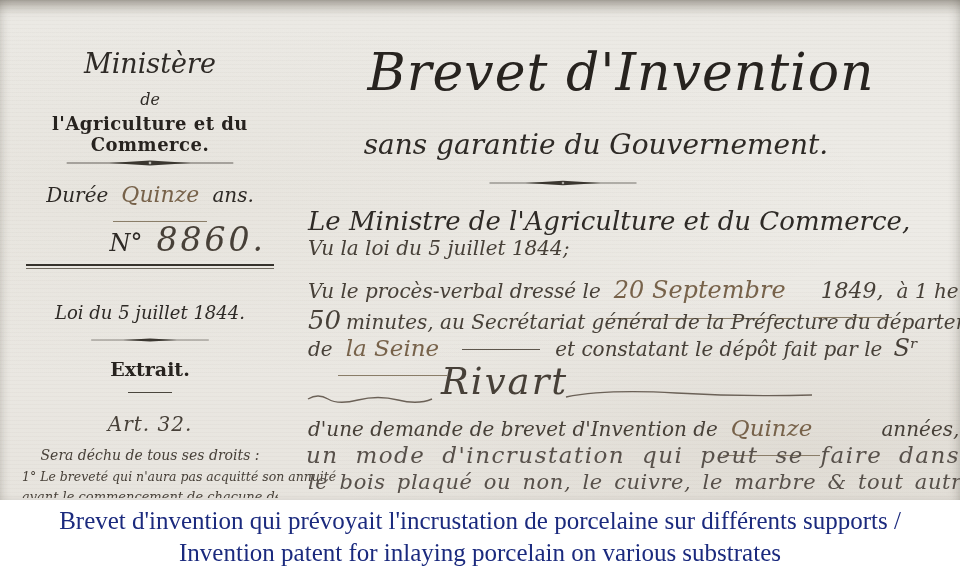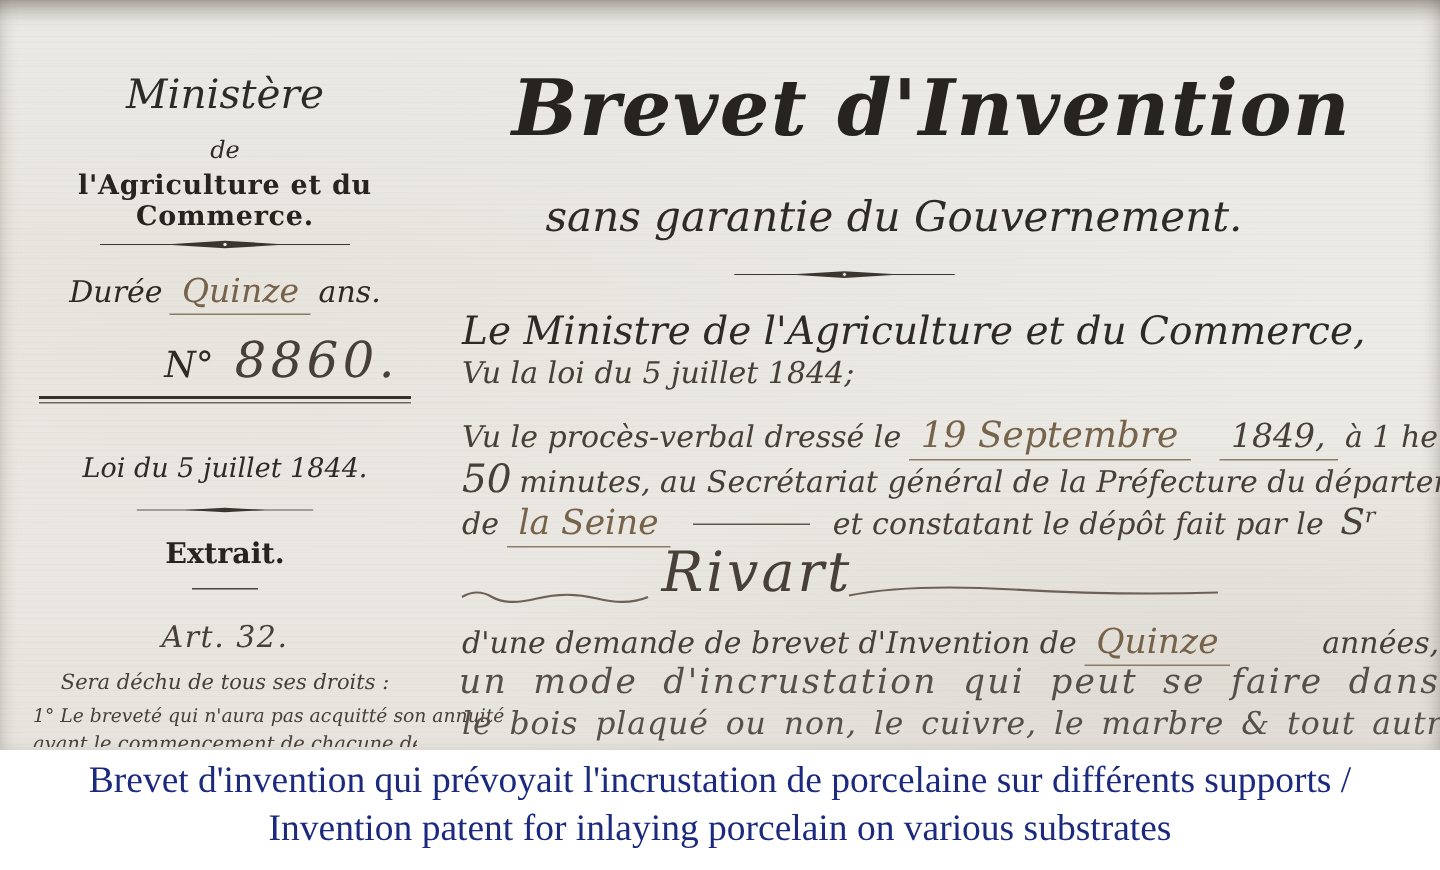--- a/index.html
+++ b/index.html
@@ -21,21 +21,21 @@
     color: #2e2a26;
   }
 
   .abs { position: absolute; }
 
   
   .blackletter { font-family: "DejaVu Serif", serif; font-weight: 700; color: #27231f; }
   .script  { font-family: "DejaVu Serif", serif; font-style: italic; color: #2e2a26; }
   .hand    { font-family: "DejaVu Serif", serif; font-style: italic; color: #474038; }
   .hand-brown { color: #77624a; }
-  .u-ink   { display: inline-block; border-bottom: 1px solid #8a7d68; padding: 0 8px 2px; }
+  .u-ink   { display: inline-block; border-bottom: 1px solid #8a7d68; padding: 0 8px 14px; }
 
   
   .ornament svg { display: block; }
 
   .rule-double {
     height: 5px;
     border-top: 2px solid #35312b;
     border-bottom: 1px solid #6e6densed;
     border-bottom: 1px solid #6e685e;
   }
@@ -113,39 +113,39 @@
 
       <div class="abs hand" style="left:0; top:447px; width:256px; font-size:14px;">Sera déchu de tous ses droits :</div>
 
       <div class="abs hand" style="left:0; top:469px; width:256px; font-size:12.5px; white-space:nowrap;">1° Le breveté qui n'aura pas acquitté son annuité</div>
 
       <div class="abs hand clip-partial" style="left:0; top:489px; width:256px; height:9px; font-size:13px; white-space:nowrap;">avant le commencement de chacune des années de la</div>
     </div>
 
     <div id="main">
 
-      <div class="abs script" style="left:0; top:42px; width:650px; text-align:center; font-size:52px; font-weight:700; letter-spacing:1px; color:#27231f;">Brevet d'Invention</div>
+      <div class="abs script" style="left:0; top:42px; width:650px; text-align:center; font-size:52px; font-weight:400; letter-spacing:1px; color:#27231f;">Brevet d'Invention</div>
 
       <div class="abs script" style="left:0; top:128px; width:600px; text-align:center; font-size:28px;">sans garantie du Gouvernement.</div>
 
       <div class="abs ornament" style="left:192px; top:178px;">
         <svg width="150" height="10" viewBox="0 0 200 10">
           <line x1="2" y1="5" x2="198" y2="5" stroke="#3a362f" stroke-width="0.9"></line>
           <polygon points="50,5 100,2 150,5 100,8" fill="#3a362f"></polygon>
           <circle cx="100" cy="5" r="1.7" fill="#eae8e2" stroke="#3a362f" stroke-width="0.7"></circle>
         </svg>
       </div>
 
       <div class="abs script" style="left:12px; top:206px; font-size:26px; white-space:nowrap;font-style:italic;">Le Ministre de l'Agriculture et du Commerce,</div>
 
       <div class="abs hand" style="left:12px; top:236px; font-size:20px; white-space:nowrap;">Vu la loi du 5 juillet 1844;</div>
 
       <div class="abs" style="left:12px; top:276px; font-size:20px; white-space:nowrap;">
         <span class="hand">Vu le procès-verbal dressé le</span>
-        <span class="hand hand-brown u-ink" style="font-size:24px;">19 Septembre</span>
+        <span class="hand hand-brown u-ink" style="font-size:24px;">20 Septembre</span>
         <span class="hand u-ink" style="font-size:22px; margin-left:14px;">1849,</span>
         <span class="hand">à 1 heure</span>
       </div>
 
       <div class="abs" style="left:12px; top:305px; font-size:20px; white-space:nowrap;">
         <span class="hand" style="font-size:26px;">50</span>
         <span class="hand">minutes, au Secrétariat général de la Préfecture du département</span>
       </div>
 
       <div class="abs" style="left:0; top:364px; width:650px; height:44px;">

